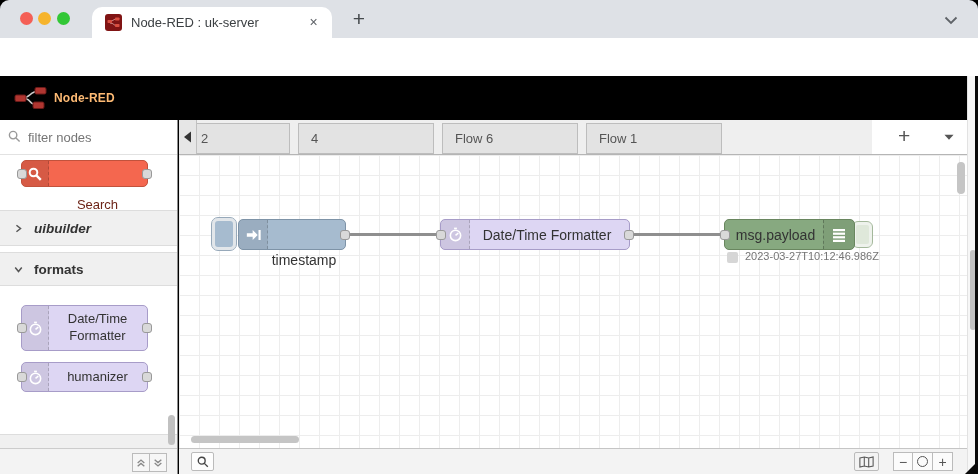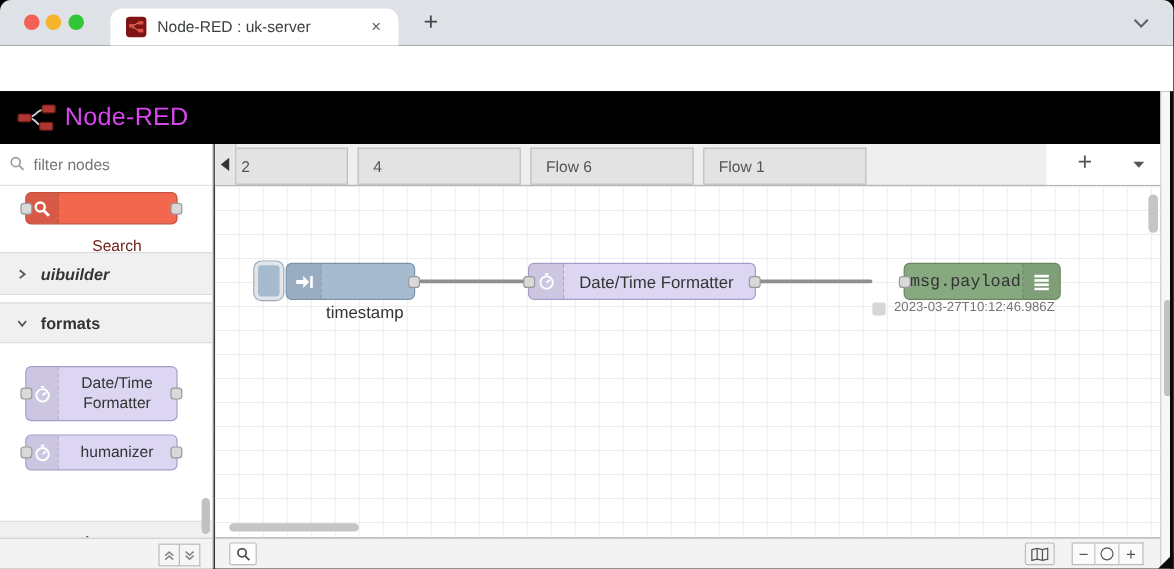--- a/index.html
+++ b/index.html
@@ -36,21 +36,21 @@
   .omni-path{color:#494d52;font-size:14px;}
   .tool-ic{position:absolute;top:48px;width:22px;height:22px;display:flex;align-items:center;justify-content:center;}
   .bw{background:#2b5dd7;border-radius:4px;width:21px;height:21px;}
   .avatar{position:absolute;left:908px;top:44px;width:27px;height:27px;border-radius:50%;
           background:radial-gradient(circle at 50% 38%,#e8c5a8 0 28%,#a97c5f 55%,#5f4334 100%);
           border:1px solid #d0d0d0;}
   .dots{position:absolute;left:948px;top:46px;font-size:16px;color:#5f6368;}
 
   
   .nrheader{position:absolute;left:0;top:76px;width:978px;height:44px;background:#000;}
-  .brand{position:absolute;left:54px;top:0;height:44px;line-height:44px;color:#d946ef;font-size:21px;font-weight:400;letter-spacing:.2px;}
+  .brand{position:absolute;left:54px;top:0;height:44px;line-height:44px;color:#fdba74;font-size:12px;font-weight:700;letter-spacing:.2px;}
   .deploy{position:absolute;left:775px;top:84px;width:128px;height:30px;background:#434343;border-radius:3px;
           display:flex;align-items:center;}
   .deploy-label{color:#999;font-size:15px;font-weight:bold;margin-left:8px;}
   .deploy-sep{position:absolute;right:24px;top:4px;bottom:4px;width:1px;background:#555;}
   .deploy-caret{position:absolute;right:6px;top:12px;}
   .hamburger{position:absolute;left:933px;top:90px;width:25px;height:17px;}
   .hamburger div{height:3.4px;background:#fff;border-radius:1px;margin-bottom:3.4px;}
 
   
   .palette{position:absolute;left:0;top:120px;width:178px;height:354px;background:#fff;border-right:1px solid #8c8c8c;box-sizing:border-box;}
@@ -104,21 +104,21 @@
   .node{position:absolute;height:31px;border-radius:5px;box-sizing:border-box;font-size:14px;color:#333;}
   .node .nlabel{position:absolute;top:0;bottom:0;display:flex;align-items:center;justify-content:center;white-space:nowrap;}
   .inject-node{left:59px;top:64px;width:108px;background:#a6bbcf;border:1px solid #7e93a7;}
   .inject-node .icon-sec{width:28px;}
   .inject-node .nlabel{left:28px;right:4px;margin-top:40px;}
   .inject-btn{position:absolute;left:33px;top:63px;width:24px;height:32px;background:#a6bbcf;
               border:3px solid #e2e6ea;outline:1px solid #97a9ba;border-radius:6px;box-sizing:border-box;}
   .dtf-canvas{left:261px;top:64px;width:190px;background:#ddd6f3;border:1px solid #a79cc8;}
   .dtf-canvas .icon-sec{width:28px;}
   .dtf-canvas .nlabel{left:28px;right:4px;}
-  .debug-node{left:574px;top:64px;width:131px;background:#87a980;border:1px solid #69865f;font-family:Liberation Mono, monospace;}
+  .debug-node{left:545px;top:64px;width:131px;background:#87a980;border:1px solid #69865f;}
   .debug-node .nlabel{left:4px;right:32px;}
   .icon-sec-r{position:absolute;right:0;top:0;bottom:0;width:30px;background:rgba(0,0,0,0.06);
               border-left:1px dashed rgba(0,0,0,0.25);border-radius:0 4px 4px 0;
               display:flex;align-items:center;justify-content:center;}
   .debug-btn{position:absolute;left:674px;top:67px;width:19px;height:25px;background:#dfe8da;
              border:3px solid #eef2ec;outline:1px solid #a4b89b;border-radius:5px;box-sizing:border-box;}
   .wire{position:absolute;height:3px;background:#8f8f8f;border-radius:2px;}
   .wire.w1{left:170px;top:78px;width:94px;}
   .wire.w2{left:454px;top:78px;width:94px;}
   .status-dot{position:absolute;left:548px;top:97px;width:11px;height:11px;background:#d6d6d6;border-radius:2px;}

